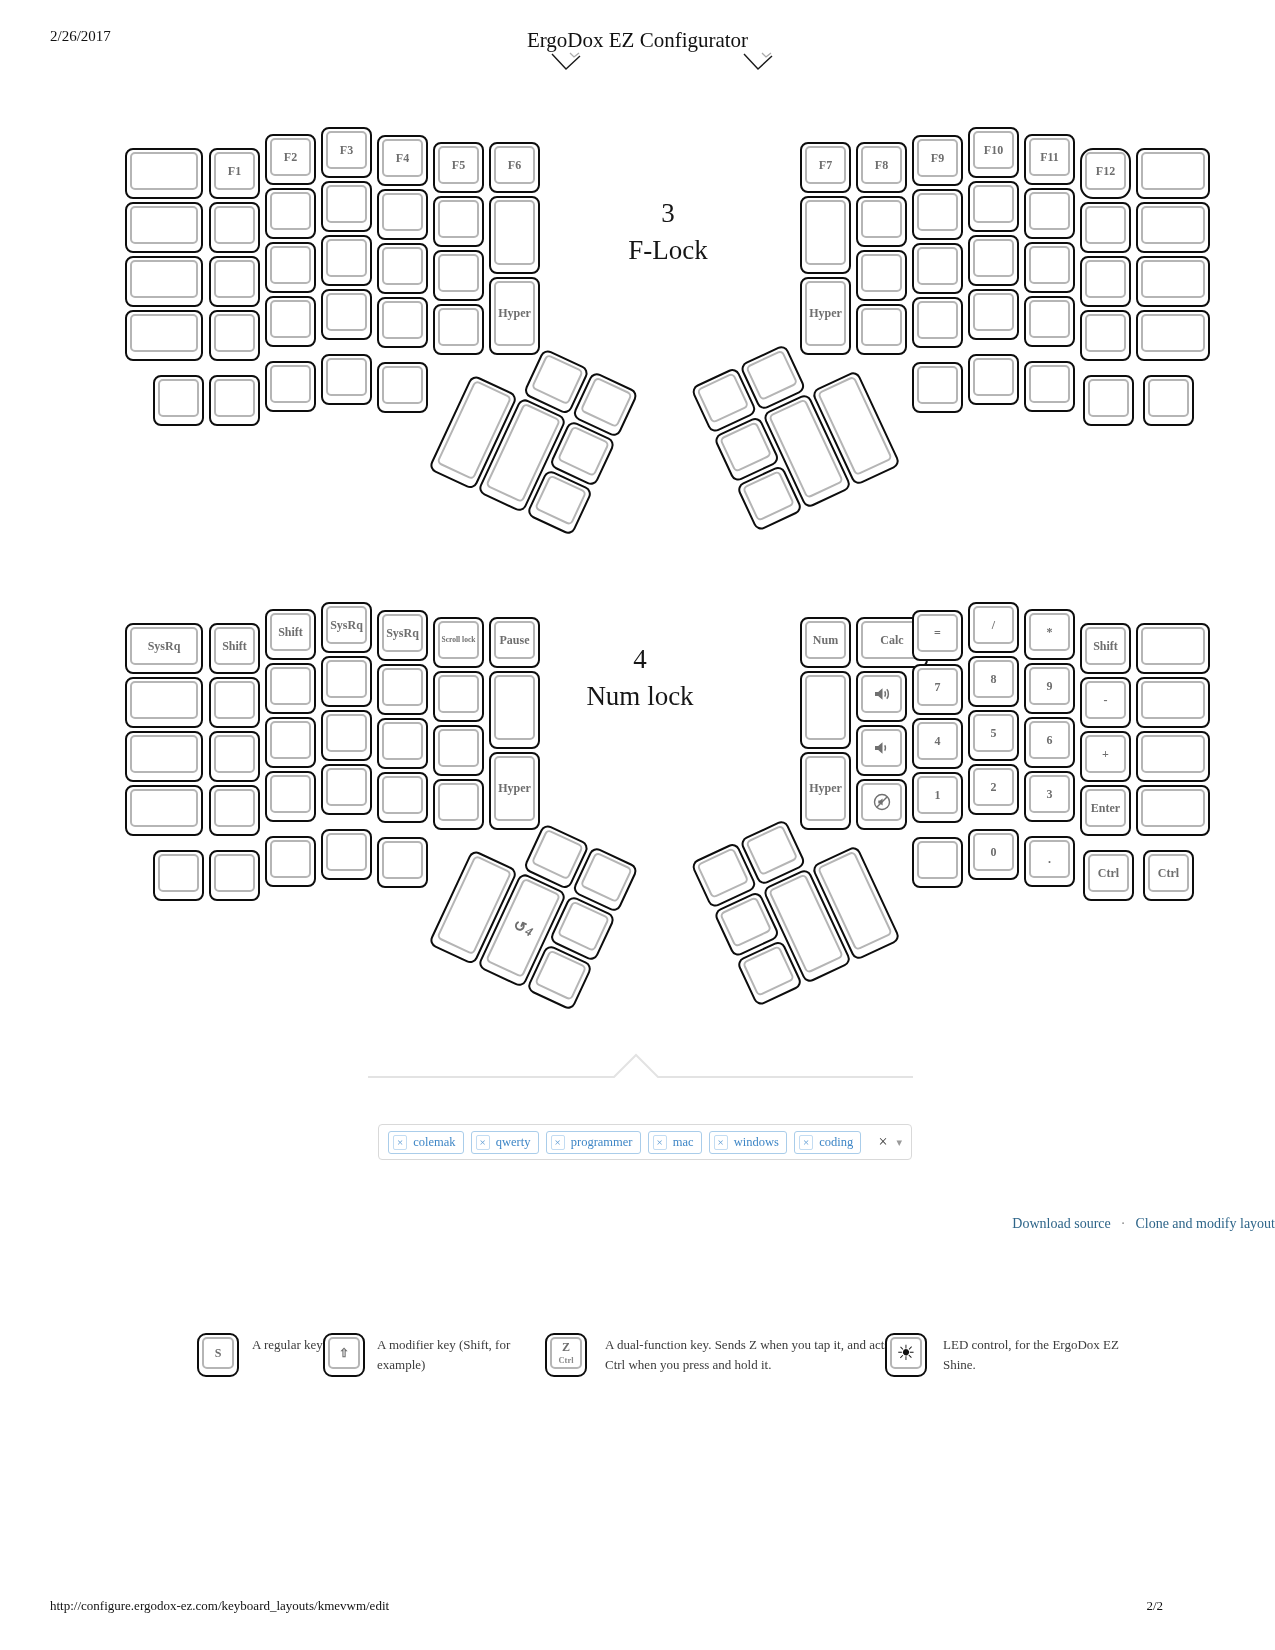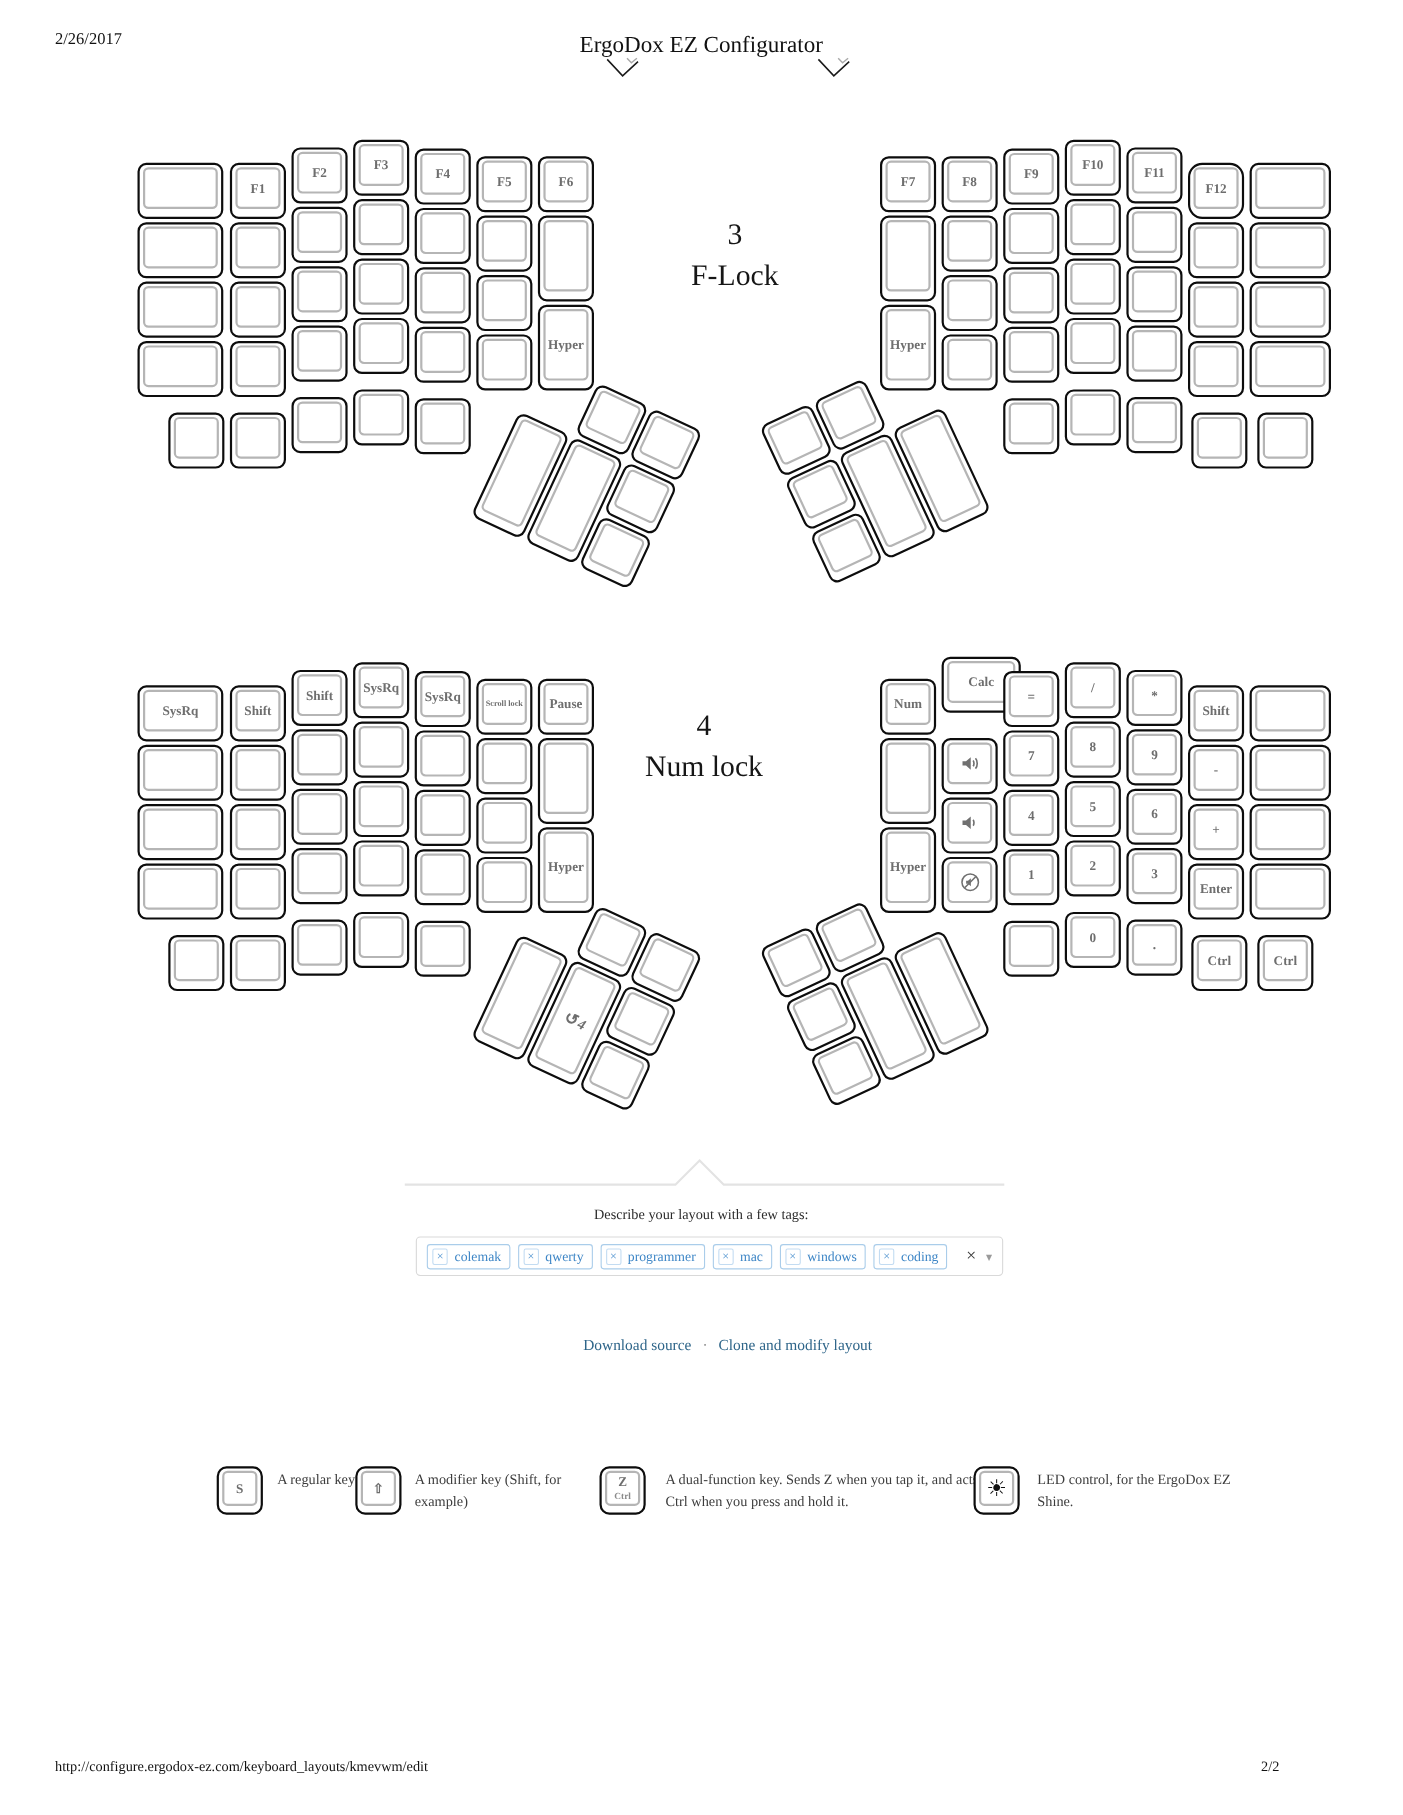--- a/index.html
+++ b/index.html
@@ -26,21 +26,21 @@
   .tagbox{top:1124px;left:378px;width:534px;height:36px;border:1px solid #d9d9d9;border-radius:4px;
           box-sizing:border-box;display:flex;align-items:center;padding:0 9px;gap:7px;background:#fff;}
   .chip{display:flex;align-items:center;border:1px solid #aacdea;border-radius:3px;padding:3px 7px 3px 4px;
         color:#3e86c6;font-size:12.5px;white-space:nowrap;background:#fff;}
   .chip .x{color:#5d9bd3;border:1px solid #c3dcf2;border-radius:2px;font-size:11px;line-height:11px;
            padding:1px 3px;margin-right:6px;cursor:default;}
   .tag-end{margin-left:auto;display:flex;align-items:center;gap:9px;}
   .clearx{color:#3a3a3a;font-size:16px;line-height:16px;}
   .caret{color:#9a9a9a;font-size:11px;}
   
-  .links-row{top:1216px;left:0;right:0;text-align:center;font-size:14px;padding-left:48px;}
+  .links-row{top:1216px;left:0;right:0;text-align:right;font-size:14px;padding-left:48px;}
   .links-row a{color:#2e6589;text-decoration:none;}
   .links-row .dot{color:#888;margin:0 10px;}
   .flash-row{top:1262px;left:0;right:0;display:flex;justify-content:center;align-items:center;gap:10px;font-size:14px;color:#333;}
   .flash-row .osicon svg{display:block;}
   .howflash{color:#9db7cc;margin-left:14px;}
   
   .legend-item{position:absolute;}
   .lkey{position:absolute;width:42px;height:44px;background:#fff;border:2.5px solid #0d0d0d;border-radius:9px;box-sizing:border-box;}
   .lkin{position:absolute;left:3px;right:3px;top:2px;bottom:6px;border:2px solid #b5b5b5;border-radius:5px;
         display:flex;flex-direction:column;align-items:center;justify-content:center;}
@@ -465,21 +465,21 @@
           </div>
           <div class="key" style="left: 108px; top: 108px; width: 51px; height: 51px;">
             <div class="kin"></div>
           </div>
         </div>
         <div class="key" style="left: 800px; top: 617px; width: 51px; height: 51px;">
           <div class="kin">
             <span class="klab">Num</span>
           </div>
         </div>
-        <div class="key" style="left: 856px; top: 597px; width: 72px; height: 51px;">
+        <div class="key" style="left: 856px; top: 617px; width: 72px; height: 51px;">
           <div class="kin">
             <span class="klab">Calc</span>
           </div>
         </div>
         <div class="key" style="left: 912px; top: 610px; width: 51px; height: 51px;">
           <div class="kin">
             <span class="klab">=</span>
           </div>
         </div>
         <div class="key" style="left: 968px; top: 602px; width: 51px; height: 51px;">
@@ -660,21 +660,20 @@
   </div>
   <div class="abs layer-label" style="left:540px;top:644px;width:200px;">
     <div class="num">4</div>
     <div class="nm">Num lock</div>
   </div>
 
   <svg class="linework" style="left:368px;top:1052px" width="550" height="30">
     <path d="M0 25 H246 L268 3 L290 25 H545" fill="none" stroke="#e3e3e3" stroke-width="2"></path>
   </svg>
 
-  <div class="abs prompt">Describe your layout with a few tags:</div>
 
   <div class="abs tagbox">
       <span class="chip">
         <span class="x">×</span>
         <span>colemak</span>
       </span>
       <span class="chip">
         <span class="x">×</span>
         <span>qwerty</span>
       </span>

